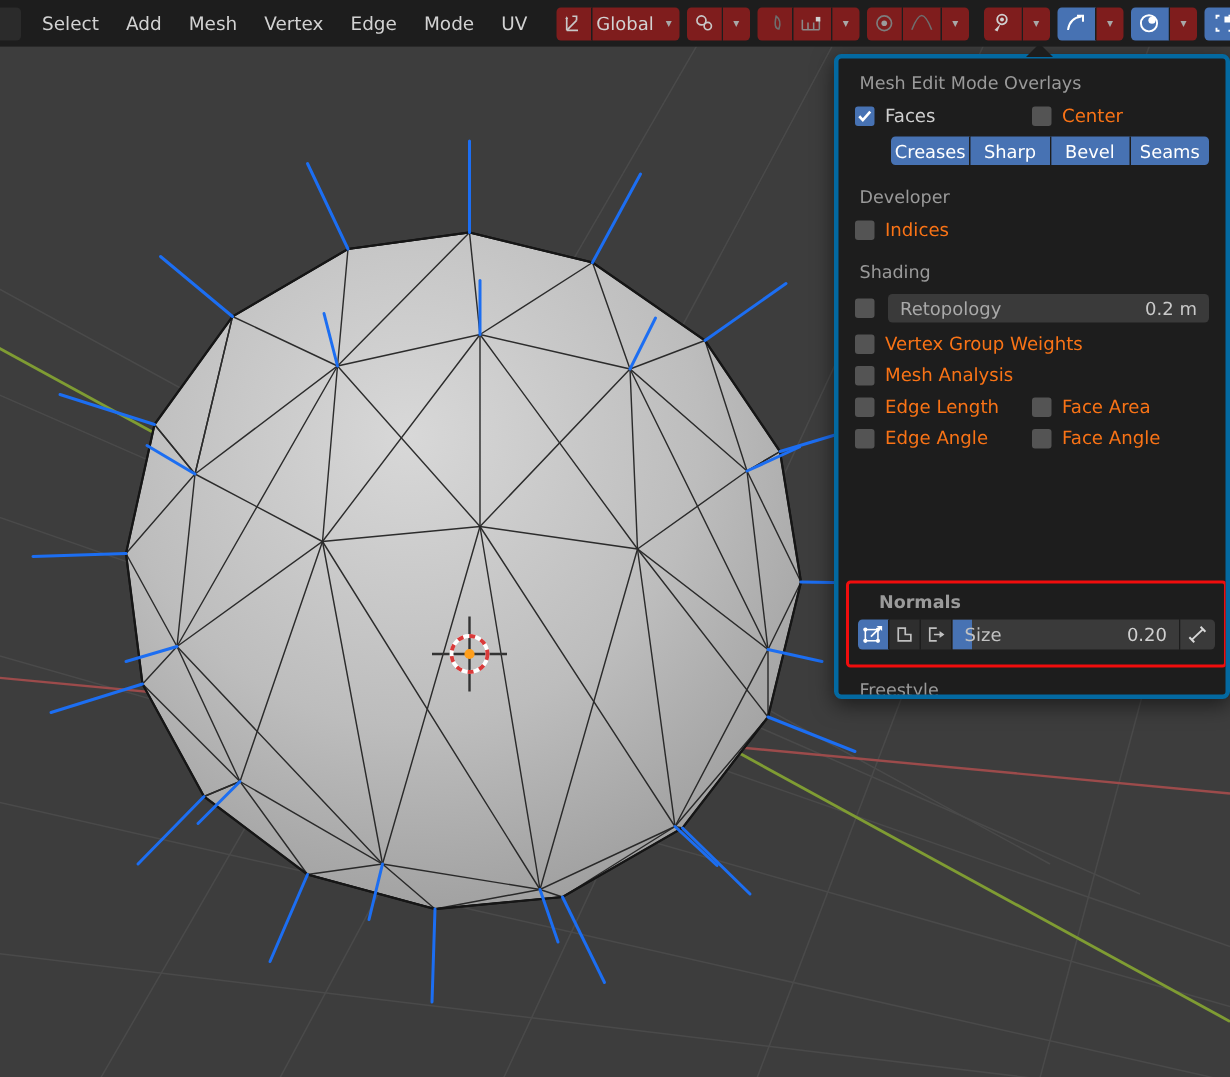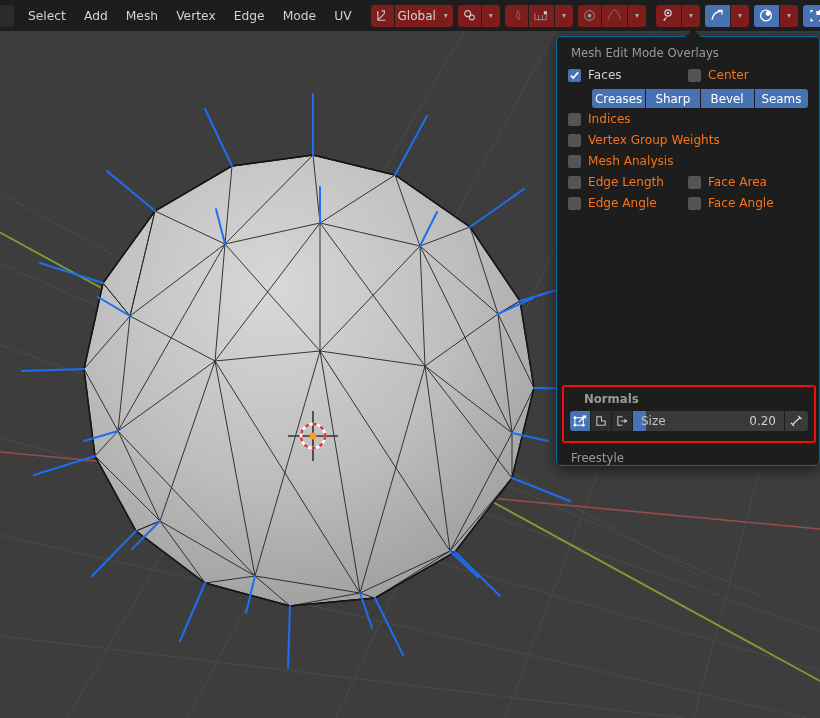--- a/index.html
+++ b/index.html
@@ -61,21 +61,21 @@
     background: #3d3d3d;
     overflow: hidden;
   }
 
   
   .popup {
     position: absolute;
     left: 556px; top: 36px;
     width: 264px; height: 430px;
     background: #1d1d1d;
-    border: 1px solid #0369a1;
+    border: 3px solid #0369a1;
     border-radius: 5px;
     box-shadow: 0 4px 14px rgba(0,0,0,0.55);
     z-index: 20;
     padding: 9px 11px 0 11px;
     overflow: hidden;
   }
   .popup-arrow {
     position: absolute; left: 684px; top: 29px;
     width: 0; height: 0;
     border-left: 9px solid transparent;
@@ -444,28 +444,39 @@
       </div>
     </div>
 
     <div class="seg-row">
       <div class="seg">Creases</div>
       <div class="seg">Sharp</div>
       <div class="seg">Bevel</div>
       <div class="seg">Seams</div>
     </div>
 
+    <div class="sec-title sp">Developer</div>
     <div class="row">
       <span class="chk">
         
       </span>
       <span class="chk-lbl off">Indices</span>
     </div>
 
-
+    <div class="sec-title sp">Shading</div>
+
+    <div class="row">
+      <span class="chk" style="margin-right:9px;">
+        
+      </span>
+      <span class="field">
+        <span class="fname">Retopology</span>
+        <span class="fval">0.2 m</span>
+      </span>
+    </div>
 
     <div class="row">
       <span class="chk">
         
       </span>
       <span class="chk-lbl off">Vertex Group Weights</span>
     </div>
 
     <div class="row">
       <span class="chk">

